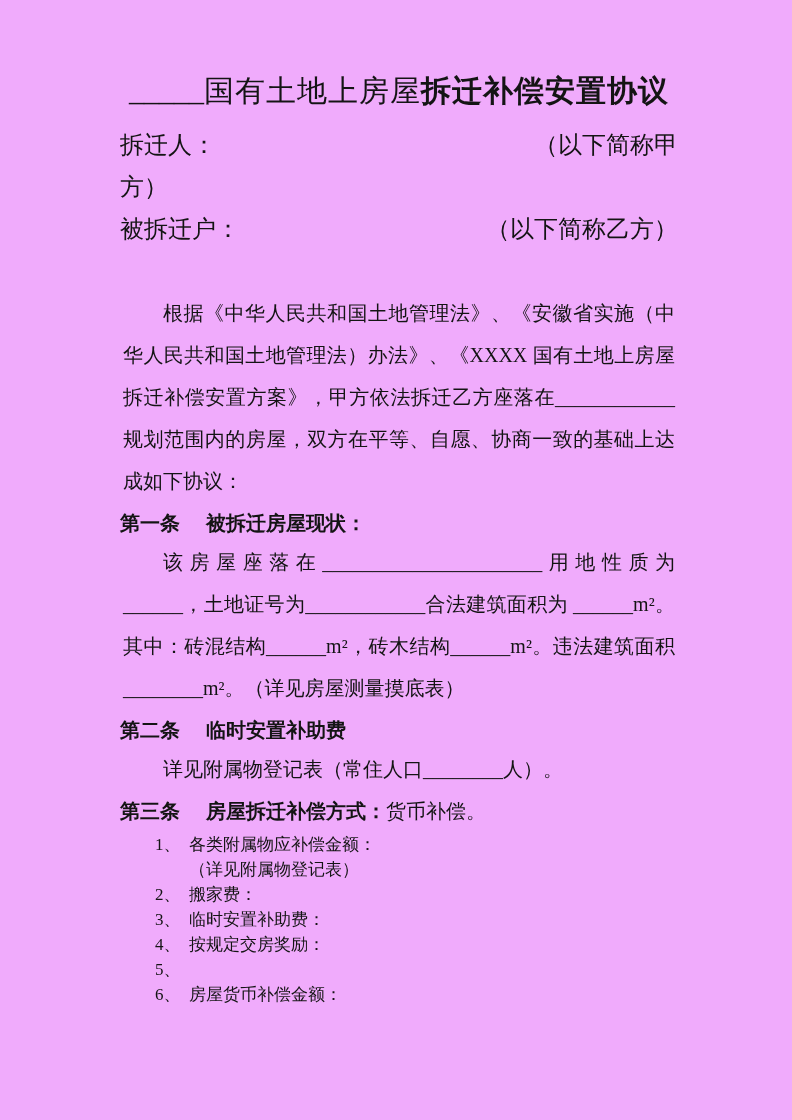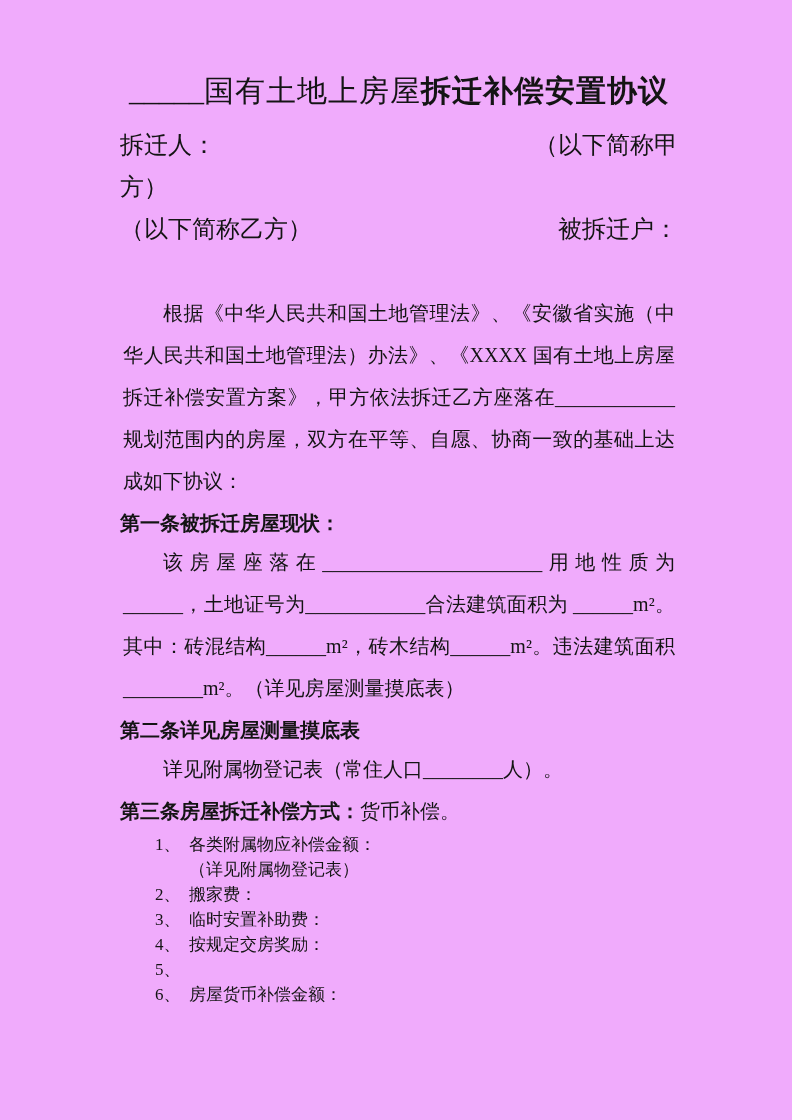--- a/index.html
+++ b/index.html
@@ -61,20 +61,21 @@
   
   .art-heading {
     font-family: "Liberation Sans", "DejaVu Sans", sans-serif;
     font-weight: bold;
     font-size: 20px;
     line-height: 30px;
     margin-top: 6px;
     white-space: nowrap;
   }
   .art-heading .h-num {
+    margin-right: 26px;
   }
   .art-heading.mt10 { margin-top: 10px; }
   .art-heading .inline-body {
     font-family: "Liberation Serif", "DejaVu Serif", serif;
     font-weight: normal;
     margin-top: 11px;
   }
   
   .comp-list {
     margin-top: 6px;
@@ -101,34 +102,34 @@
 
   <div class="parties">
     <div class="p-row">
       <span>拆迁人：</span>
       <span>（以下简称甲</span>
     </div>
     <div class="p-row">
       <span>方）</span>
     </div>
     <div class="p-row">
+      <span>被拆迁户：</span>
       <span>（以下简称乙方）</span>
-      <span>被拆迁户：</span>
     </div>
   </div>
 
   <p class="para preamble">根据《中华人民共和国土地管理法》、《安徽省实施（中华人民共和国土地管理法）办法》、《XXXX 国有土地上房屋拆迁补偿安置方案》，甲方依法拆迁乙方座落在____________规划范围内的房屋，双方在平等、自愿、协商一致的基础上达成如下协议：</p>
 
   <div class="art-heading">
     <span class="h-num">第一条</span><span>被拆迁房屋现状：</span>
   </div>
   <p class="para">该房屋座落在______________________用地性质为______，土地证号为____________合法建筑面积为 ______m²。其中：砖混结构______m²，砖木结构______m²。违法建筑面积________m²。（详见房屋测量摸底表）</p>
 
   <div class="art-heading">
-    <span class="h-num">第二条</span><span>详见房屋测量摸底表</span>
+    <span class="h-num">第二条</span><span>临时安置补助费</span>
   </div>
   <p class="para">详见附属物登记表（常住人口________人）。</p>
 
   <div class="art-heading">
     <span class="h-num">第三条</span><span>房屋拆迁补偿方式：</span><span class="inline-body">货币补偿。</span>
   </div>
 
   <div class="comp-list">
       <div class="list-line">
         <span class="num">1、</span>

